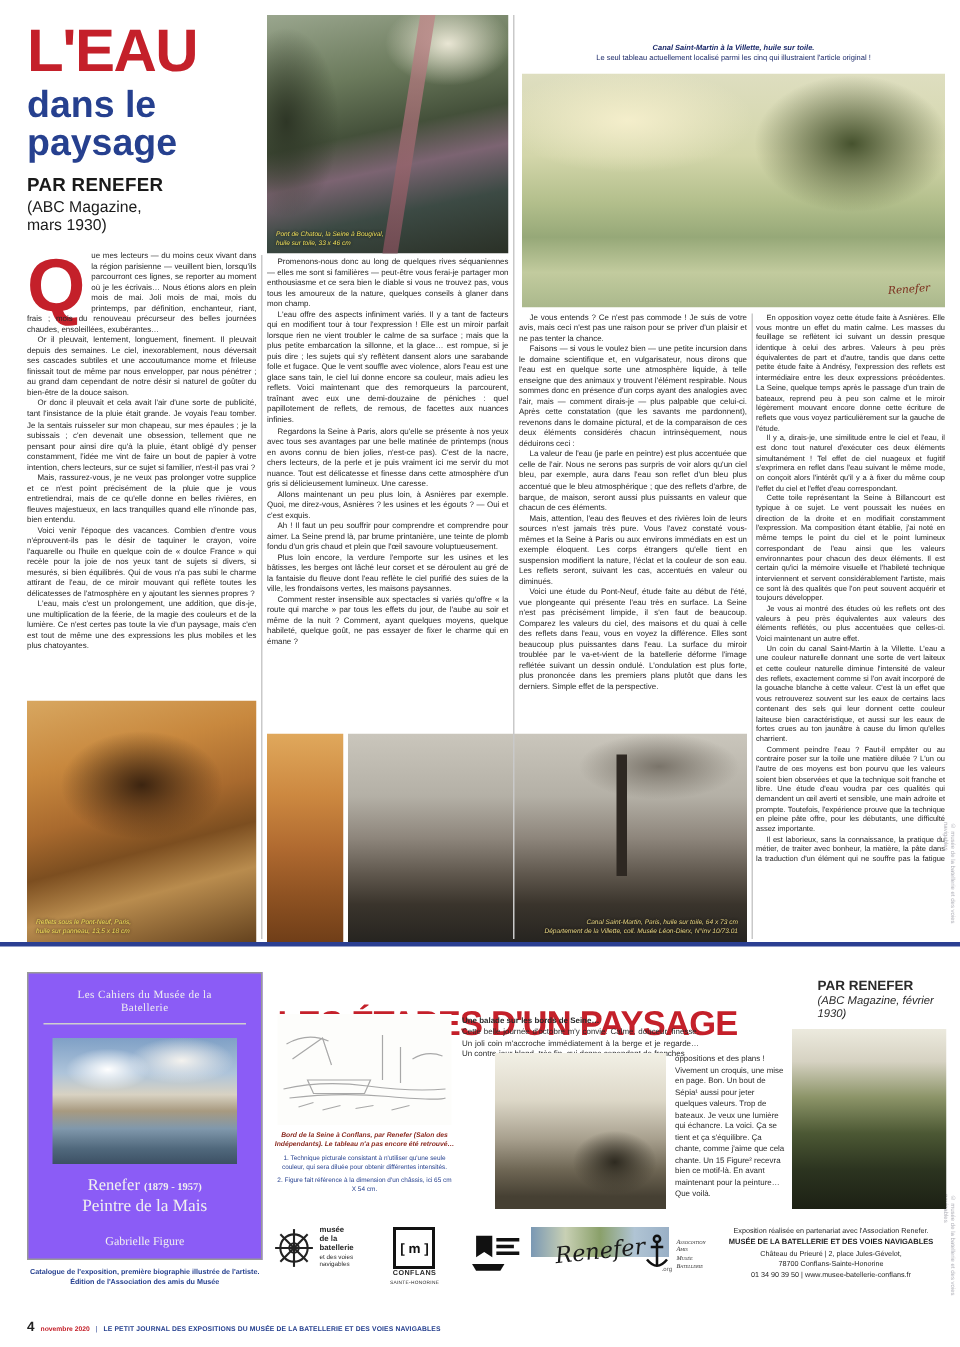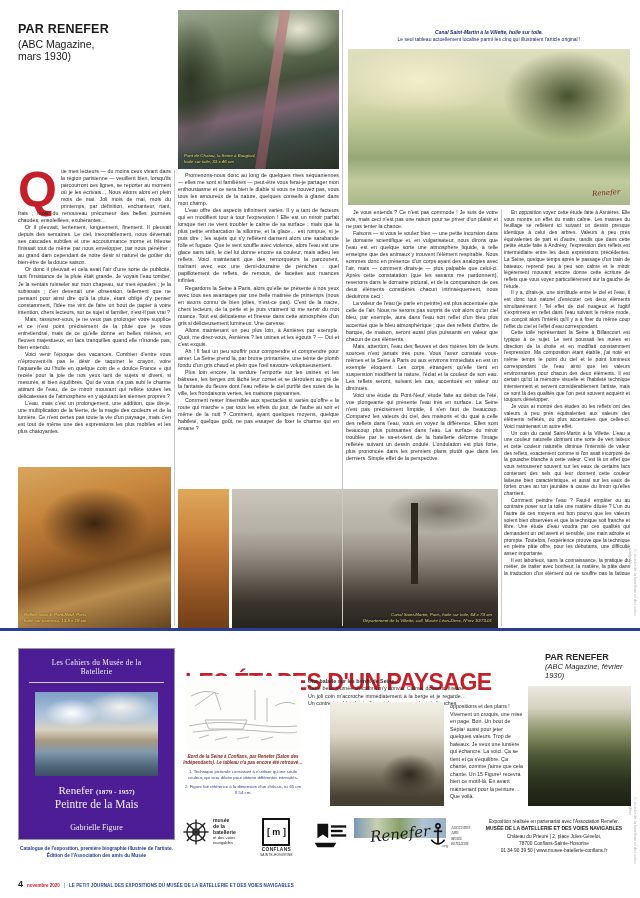--- a/index.html
+++ b/index.html
@@ -60,21 +60,21 @@
   .vrule{position:absolute;width:1px;background:#c9c9c9;}
   .vr1{left:174px;top:170px;height:456px;}
   .vr2{left:342px;top:10px;height:616px;}
   .vr3{left:501px;top:209px;height:417px;}
   .hrule{position:absolute;left:0;top:628px;width:640px;height:3px;background:var(--navy);}
   .vcredit{position:absolute;left:632px;width:6px;writing-mode:vertical-rl;font-size:4px;color:#b0b0b8;}
   .vc1{top:548px;height:80px;}
   .vc2{top:796px;height:76px;}
   
   .book{position:absolute;left:18px;top:648px;width:157px;height:192px;border:1px solid #999;
-        background:#4c1d95;box-sizing:border-box;text-align:center;color:#f0f0f0;
+        background:#8b5cf6;box-sizing:border-box;text-align:center;color:#f0f0f0;
         font-family:"Liberation Serif",serif;}
   .book-series{font-size:7.4px;letter-spacing:.3px;padding:9px 6px 6px;border-bottom:.5px solid #cfcfcf;
                margin:0 10px;}
   .cover-canvas{width:123px;height:84px;margin:9px auto 8px;
     background:
     radial-gradient(40px 20px at 30% 25%, #fff 0%, rgba(255,255,255,0) 70%),
     radial-gradient(50px 22px at 70% 18%, #f4f2ee 0%, rgba(244,242,238,0) 70%),
     linear-gradient(180deg,#7fa0c6 0%,#aec4da 28%,#d8d2c2 45%,#a89a80 58%,#8098ac 72%,#50687c 88%,#3c5064 100%);}
   .book-title{font-size:11px;}
   .book-title .dates{font-size:7px;font-weight:bold;}
@@ -132,20 +132,23 @@
   .f-date{font-size:4.5px;color:var(--red);font-weight:bold;}
   .f-sep{font-size:4.5px;color:var(--blue);}
   .f-title{font-size:4.5px;color:var(--blue);font-weight:bold;letter-spacing:.1px;}
 </style>
 </head>
 <body>
 
 <div class="page">
 
   <header class="masthead">
+    <div class="t-red">L'EAU</div>
+    <div class="t-blue">dans le
+paysage</div>
     <div class="byline">PAR RENEFER</div>
     <div class="source">(ABC Magazine,
 mars 1930)</div>
   </header>
 
   <section class="col col1">
     <p class="first-para"><span class="dropcap">Q</span><span>ue mes lecteurs — du moins ceux vivant dans la région parisienne — veuillent bien, lorsqu'ils parcourront ces lignes, se reporter au moment où je les écrivais… Nous étions alors en plein mois de mai. Joli mois de mai, mois du printemps, par définition, enchanteur, riant, frais ; mois du renouveau précurseur des belles journées chaudes, ensoleillées, exubérantes…</span></p>
     <div>
         <p class="para">Or il pleuvait, lentement, longuement, finement. Il pleuvait depuis des semaines. Le ciel, inexorablement, nous déversait ses cascades subtiles et une accoutumance morne et frileuse finissait tout de même par nous envelopper, par nous pénétrer ; au grand dam cependant de notre désir si naturel de goûter du bien-être de la douce saison.</p>
         <p class="para">Or donc il pleuvait et cela avait l'air d'une sorte de publicité, tant l'insistance de la pluie était grande. Je voyais l'eau tomber. Je la sentais ruisseler sur mon chapeau, sur mes épaules ; je la subissais ; c'en devenait une obsession, tellement que ne pensant pour ainsi dire qu'à la pluie, étant obligé d'y penser constamment, l'idée me vint de faire un bout de papier à votre intention, chers lecteurs, sur ce sujet si familier, n'est-il pas vrai ?</p>

